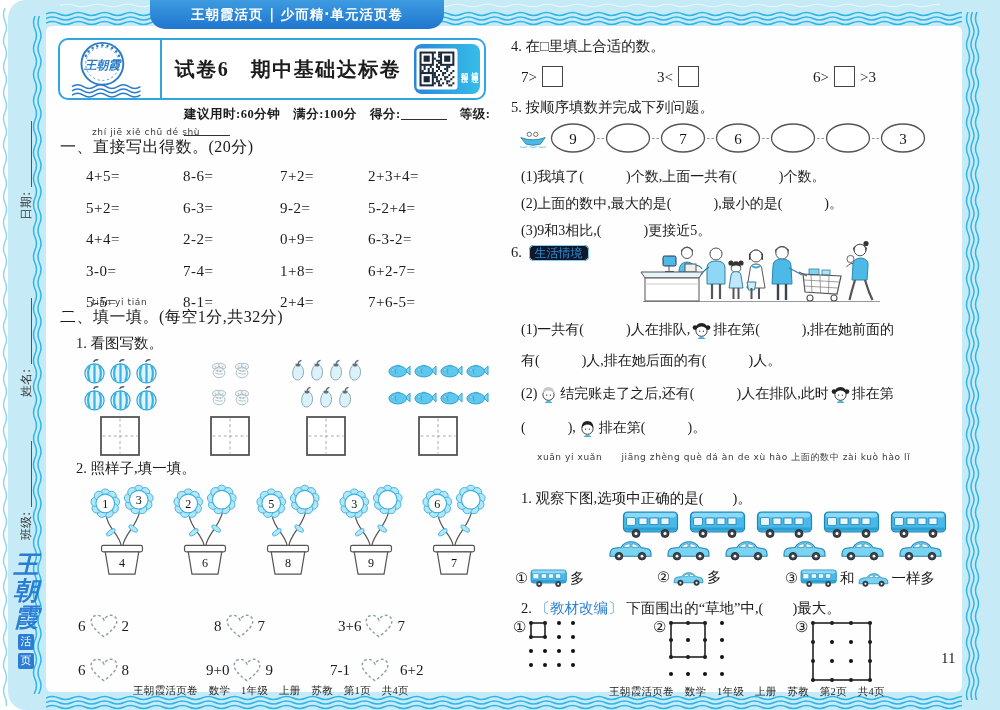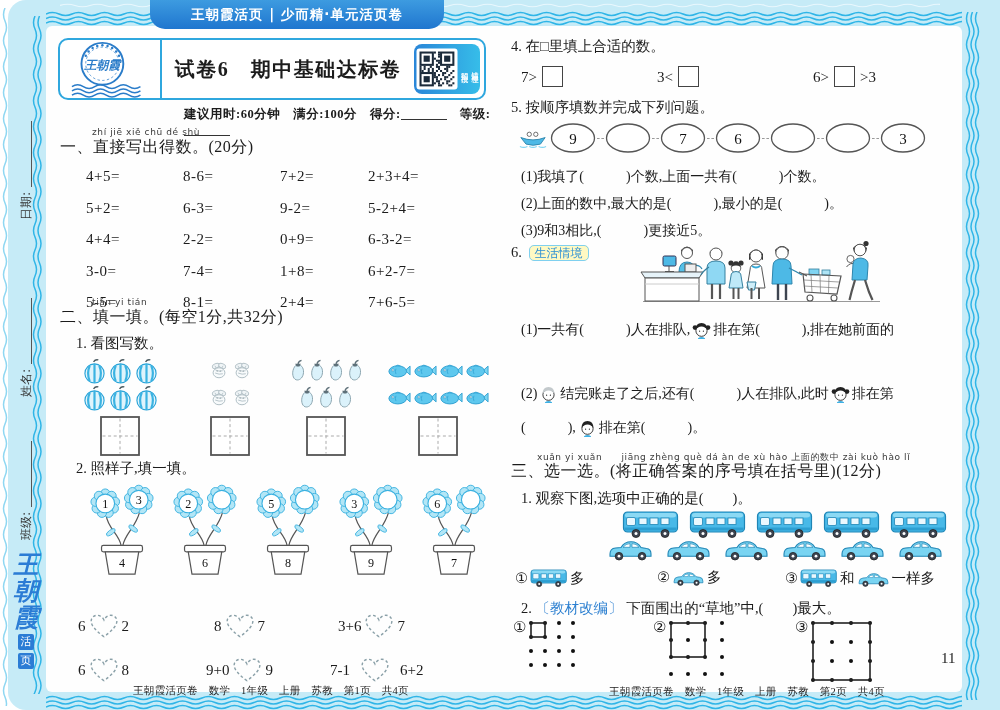--- a/index.html
+++ b/index.html
@@ -41,21 +41,21 @@
 .sec-title{font-size:16px;font-weight:normal;letter-spacing:.5px;white-space:nowrap}
 .qlabel{font-size:14.5px;white-space:nowrap}
 #problems{display:grid;grid-template-columns:97px 97px 88px 126px;row-gap:14.5px;font-size:15px}
 .prob{letter-spacing:.5px}
 .q1g{position:absolute;width:108px;top:0}
 .irow{display:flex;justify-content:center;align-items:center;gap:3px;height:27px}
 .tian{width:40px;margin:5px auto 0}
 .hearts-item{position:absolute;display:inline-flex;align-items:center;font-size:15px;gap:3px}
 .tag-solid{background:#2b96dd;color:#fff;font-size:12px;padding:0 4px;border-radius:2px;
   font-family:"DejaVu Sans",sans-serif;margin:0 3px}
-.tag-outline{border:1.3px solid #7fd0ef;color:#2b8fd6;background:#fef9c3;font-size:12px;
+.tag-outline{border:1.3px solid #7fd0ef;color:#2b8fd6;background:#0f172a;font-size:12px;
   padding:0 5px;border-radius:5px;font-family:"DejaVu Sans",sans-serif;margin:0 3px}
 .tag-blue{color:#2b7fd0}
 .sq{display:inline-block;width:21px;height:21px;border:1.6px solid #444;vertical-align:-5px;
   background:#fff;margin:0 5px}
 .ic{display:inline-block;line-height:0}
 .ic svg{vertical-align:middle}
 .inline-ic svg{vertical-align:-5px;margin:0 2px}
 .q4i{position:absolute;font-size:15px;top:0;white-space:nowrap}
 #q5row{display:flex;align-items:center}
 .qdash{width:7px;border-top:1.5px dashed #999;margin:0 1px}
@@ -799,20 +799,21 @@
       <span>(1)一共有(　　　)人在排队,</span><span class="ic inline-ic"><svg viewBox="0 0 20 20" width="19" height="19">
     <circle cx="3.2" cy="8" r="2.5" fill="#222"></circle>
             <circle cx="16.8" cy="8" r="2.5" fill="#222"></circle>
     <circle cx="10" cy="11.3" r="5.9" fill="#fff" stroke="#333" stroke-width="1"></circle>
     <path d="M3.8 10.5 Q3.8 3.2 10 3.2 Q16.2 3.2 16.2 10.5 Q14 6.8 10 6.8 Q6 6.8 3.8 10.5 Z" fill="#222"></path>
     <circle cx="8" cy="11.8" r=".65" fill="#222"></circle>
             <circle cx="12" cy="11.8" r=".65" fill="#222"></circle>
     <path d="M6.3 19.2 Q10 16.6 13.7 19.2 L13.7 20 L6.3 20 Z" fill="#3fb0e4"></path>
           </svg></span><span>排在第(　　　),排在她前面的</span>
     </div>
+    <div class="abs qtext" style="left:24px;top:326px">有(　　　)人,排在她后面的有(　　　)人。</div>
     <div class="abs qtext" style="left:24px;top:358px">
       <span>(2)</span><span class="ic inline-ic"><svg viewBox="0 0 20 20" width="19" height="19">
 
     <circle cx="10" cy="11.3" r="5.9" fill="#fff" stroke="#333" stroke-width="1"></circle>
     <path d="M3.8 10.5 Q3.8 3.2 10 3.2 Q16.2 3.2 16.2 10.5 Q14 6.8 10 6.8 Q6 6.8 3.8 10.5 Z" fill="#c3c9cc"></path>
     <circle cx="8" cy="11.8" r=".65" fill="#222"></circle>
             <circle cx="12" cy="11.8" r=".65" fill="#222"></circle>
     <path d="M6.3 19.2 Q10 16.6 13.7 19.2 L13.7 20 L6.3 20 Z" fill="#3fb0e4"></path>
           </svg></span><span>结完账走了之后,还有(　　　)人在排队,此时</span><span class="ic inline-ic"><svg viewBox="0 0 20 20" width="19" height="19">
     <circle cx="3.2" cy="8" r="2.5" fill="#222"></circle>
@@ -829,21 +830,20 @@
 
     <circle cx="10" cy="11.3" r="5.9" fill="#fff" stroke="#333" stroke-width="1"></circle>
     <path d="M3.8 10.5 Q3.8 3.2 10 3.2 Q16.2 3.2 16.2 10.5 Q14 6.8 10 6.8 Q6 6.8 3.8 10.5 Z" fill="#222"></path>
     <circle cx="8" cy="11.8" r=".65" fill="#222"></circle>
             <circle cx="12" cy="11.8" r=".65" fill="#222"></circle>
     <path d="M6.3 19.2 Q10 16.6 13.7 19.2 L13.7 20 L6.3 20 Z" fill="#3fb0e4"></path>
           </svg></span><span>排在第(　　　)。</span>
     </div>
 
     <div class="abs pinyin" style="left:40px;top:425px">xuǎn yi xuǎn　　jiāng zhèng què dá àn de xù hào 上面的数中 zài kuò hào lǐ</div>
-    <div class="abs sec-title" style="left:14px;top:435px">三、选一选。(将正确答案的序号填在括号里)(12分)</div>
 
     <div class="abs qlabel" style="left:24px;top:463px">1. 观察下图,选项中正确的是(　　)。</div>
     <div class="abs" id="busrow" style="left:0;top:483px;width:465px;height:28px">
         <span class="ic" style="position: absolute; left: 125px; top: 0px;"><svg viewBox="0 0 58 30" width="58" height="30">
     <rect x="1.5" y="3" rx="4" width="54" height="20" fill="#48b9e8" stroke="#1f85b5" stroke-width="1.2"></rect>
     <rect x="3" y="4" rx="3" width="51" height="4.5" fill="#8bd9f4"></rect>
     <rect x="4.5" y="8.5" width="9" height="8" rx="1.5" fill="#eaf8fe" stroke="#1f85b5" stroke-width=".8"></rect>
     <rect x="17" y="9" width="8" height="6.5" fill="#eaf8fe" stroke="#1f85b5" stroke-width=".8"></rect>
     <rect x="28" y="9" width="8" height="6.5" fill="#eaf8fe" stroke="#1f85b5" stroke-width=".8"></rect>
     <rect x="39" y="9" width="8" height="6.5" fill="#eaf8fe" stroke="#1f85b5" stroke-width=".8"></rect>

